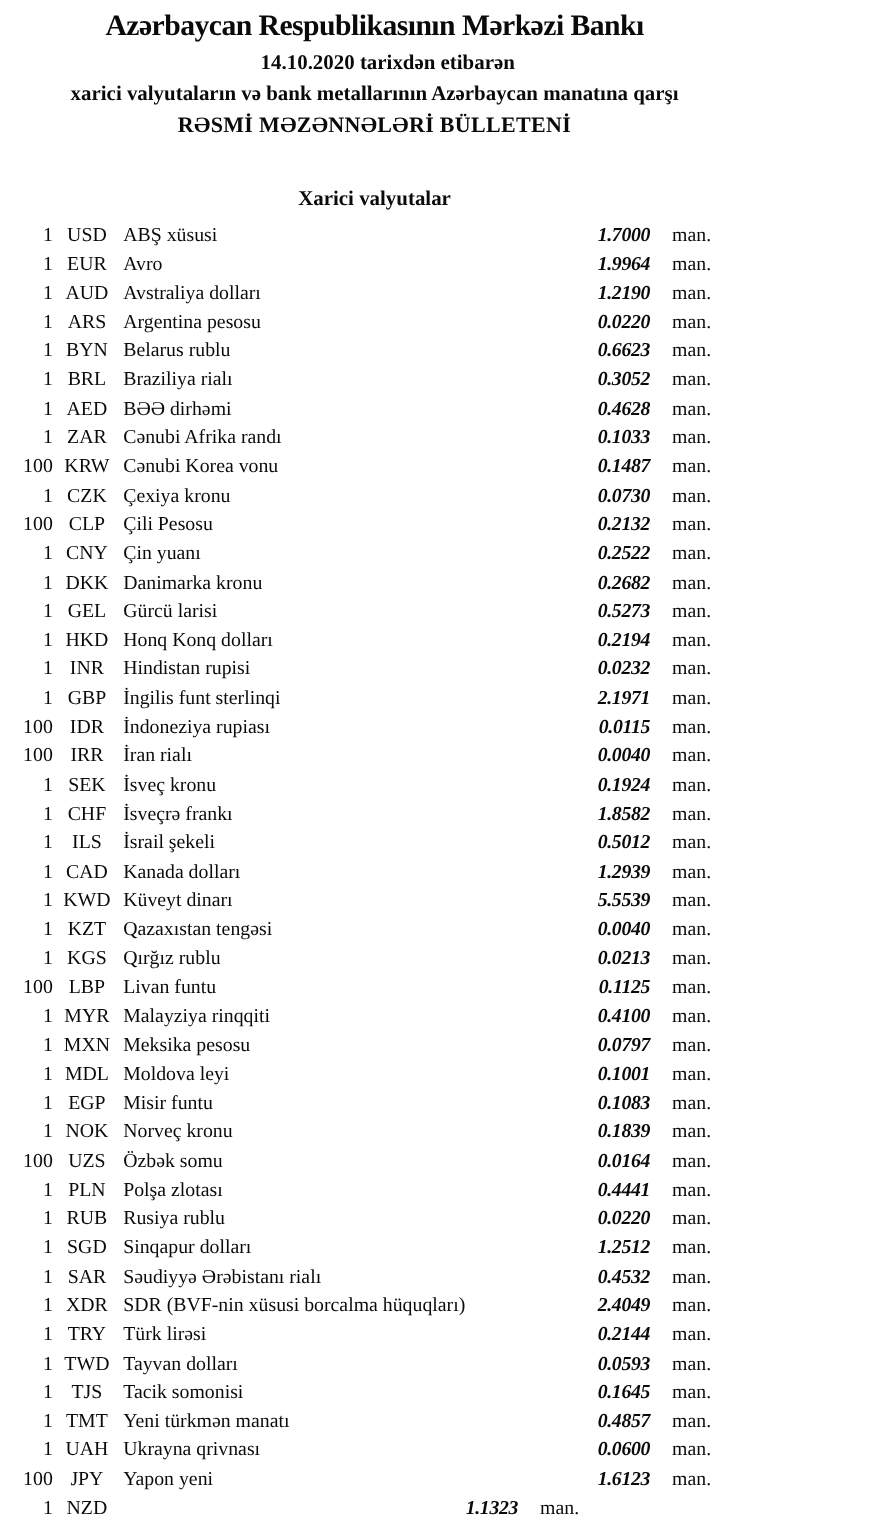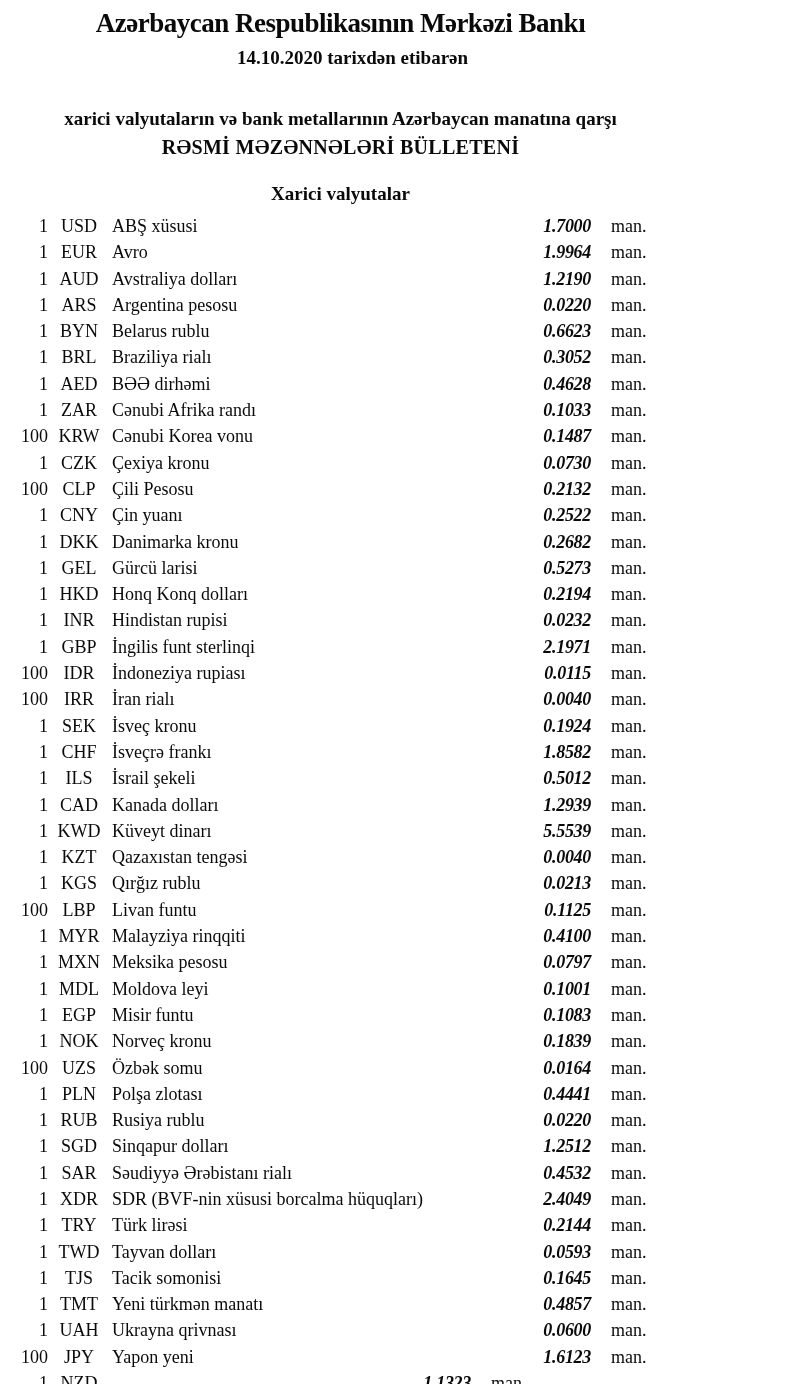--- a/index.html
+++ b/index.html
@@ -27,33 +27,32 @@
     font-size: 19px;
     font-weight: 700;
     line-height: 28px;
     margin-top: 4px;
     margin-left: 24px;
   }
   .subtitle {
     font-size: 19px;
     font-weight: 700;
     line-height: 28px;
-    margin-top: 33px;
   }
   .bulletin-title {
     font-size: 20px;
     font-weight: 700;
     letter-spacing: 0.3px;
     line-height: 28px;
   }
   .section-title {
     text-align: center;
     font-size: 19px;
     font-weight: 700;
-    margin-top: 20px;
+    margin-top: 40px;
     line-height: 26px;
   }
   .rates-table { margin-top: 6px; }
   .rate-row {
     display: grid;
     grid-template-columns: 48px 62px 1fr 120px 46px;
     padding-right: 28px;
     height: 26.3px;
     align-items: baseline;
     font-size: 18px;

